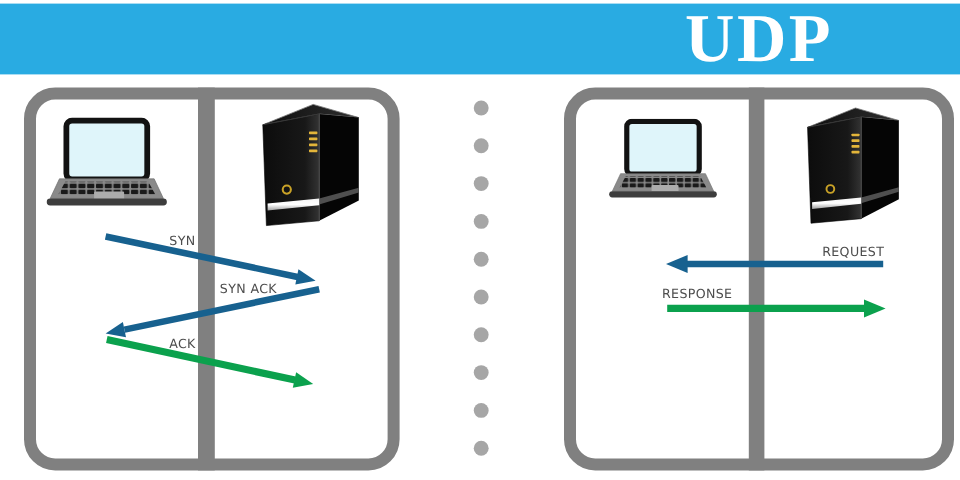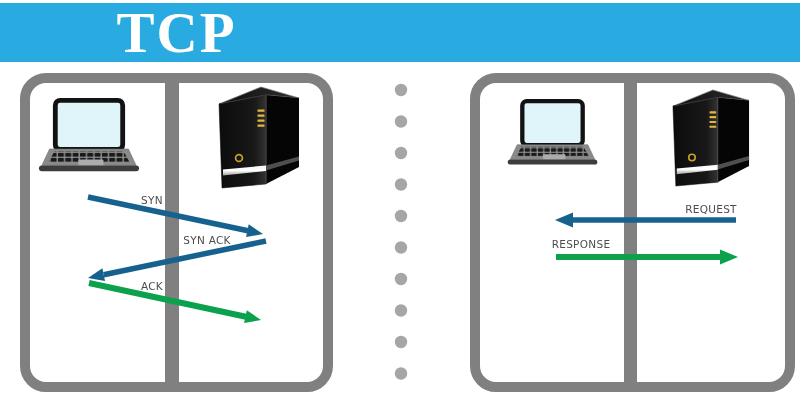--- a/index.html
+++ b/index.html
@@ -20,21 +20,21 @@
   .vdivider.udp{left:624px;width:13px;}
   .overlay{position:absolute;left:0;top:0;width:800px;height:400px;}
   text.msg{font-size:10.5px;font-family:"DejaVu Sans",sans-serif;letter-spacing:.3px;}
 </style>
 </head>
 <body>
 
 <div class="stage">
 
   <div class="band"></div>
-  <div class="title tcp">TCP</div>
+  <div class="title udp">UDP</div>
 
   <div class="panel tcp"></div>
   <div class="panel udp"></div>
   <div class="vdivider tcp"></div>
   <div class="vdivider udp"></div>
 
   <svg class="overlay" viewBox="0 0 800 400">
     <defs>
       <pattern id="kb" patternUnits="userSpaceOnUse" width="7.6" height="5.2">
         <rect width="6.2" height="3.9" rx="0.8" fill="#1a1a1a"></rect>

